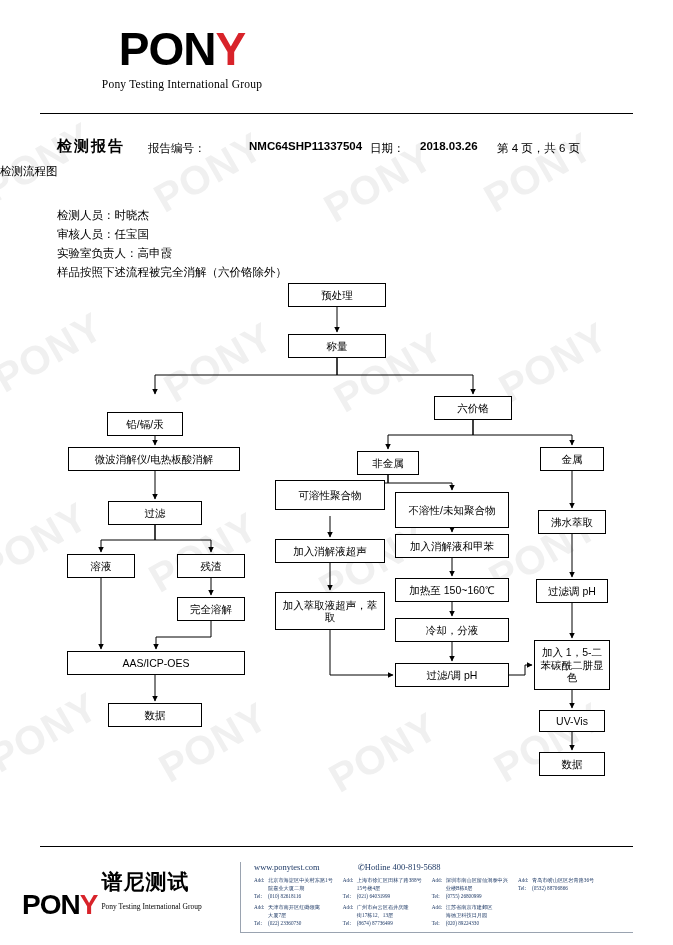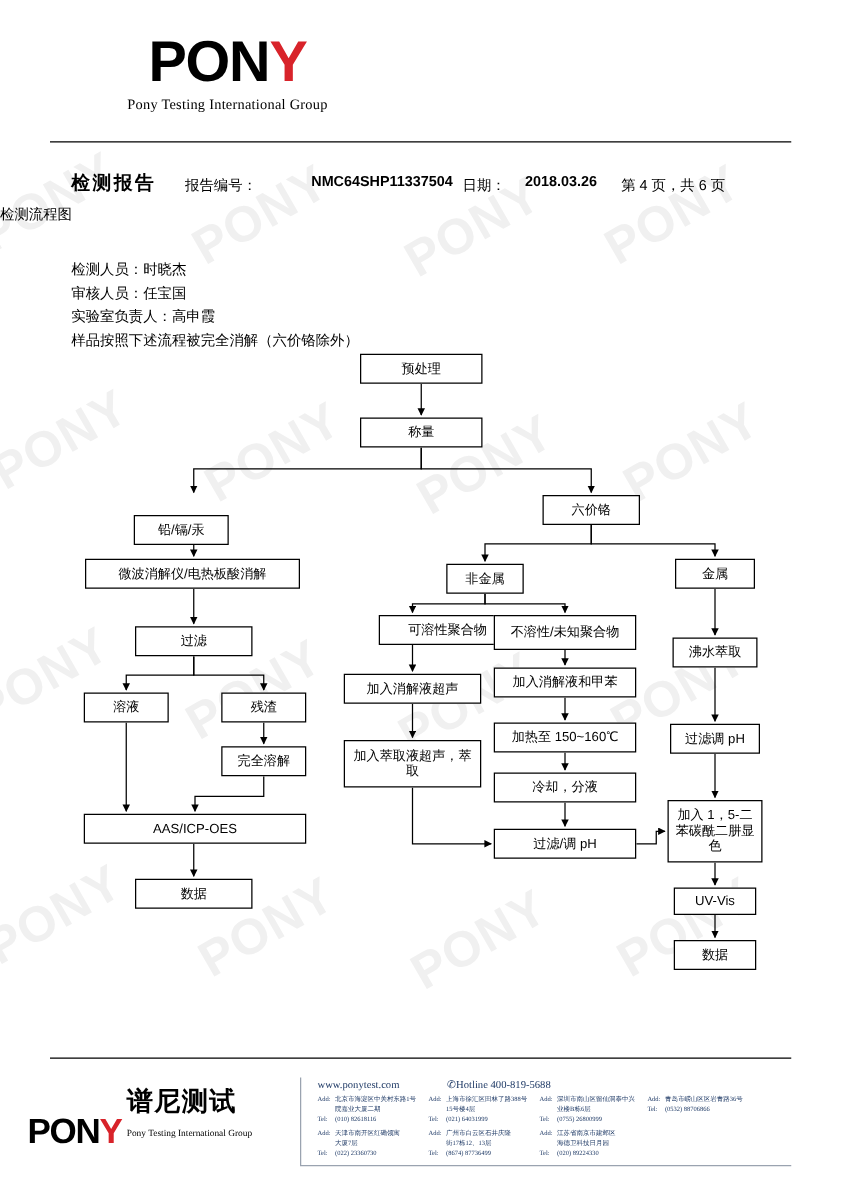--- a/index.html
+++ b/index.html
@@ -358,22 +358,22 @@
   </svg>
   <div id="flow-nodes">
       <div class="node" style="left: 288px; top: 283px; width: 98px; height: 24px;">预处理</div>
       <div class="node" style="left: 288px; top: 334px; width: 98px; height: 24px;">称量</div>
       <div class="node" style="left: 107px; top: 412px; width: 76px; height: 24px;">铅/镉/汞</div>
       <div class="node" style="left: 434px; top: 396px; width: 78px; height: 24px;">六价铬</div>
       <div class="node" style="left: 68px; top: 447px; width: 172px; height: 24px;">微波消解仪/电热板酸消解</div>
       <div class="node" style="left: 357px; top: 451px; width: 62px; height: 24px;">非金属</div>
       <div class="node" style="left: 540px; top: 447px; width: 64px; height: 24px;">金属</div>
       <div class="node" style="left: 108px; top: 501px; width: 94px; height: 24px;">过滤</div>
-      <div class="node" style="left: 275px; top: 492px; width: 110px; height: 24px; margin-left: 28px;">可溶性聚合物</div>
-      <div class="node" style="left: 395px; top: 492px; width: 114px; height: 28px;">不溶性/未知聚合物</div>
+      <div class="node" style="left: 275px; top: 480px; width: 110px; height: 30px;">可溶性聚合物</div>
+      <div class="node" style="left: 395px; top: 492px; width: 114px; height: 36px;">不溶性/未知聚合物</div>
       <div class="node" style="left: 538px; top: 510px; width: 68px; height: 24px;">沸水萃取</div>
       <div class="node" style="left: 67px; top: 554px; width: 68px; height: 24px;">溶液</div>
       <div class="node" style="left: 177px; top: 554px; width: 68px; height: 24px;">残渣</div>
       <div class="node" style="left: 275px; top: 539px; width: 110px; height: 24px;">加入消解液超声</div>
       <div class="node" style="left: 395px; top: 534px; width: 114px; height: 24px;">加入消解液和甲苯</div>
       <div class="node" style="left: 177px; top: 597px; width: 68px; height: 24px;">完全溶解</div>
       <div class="node" style="left: 275px; top: 592px; width: 110px; height: 38px;">加入萃取液超声，萃取</div>
       <div class="node" style="left: 395px; top: 578px; width: 114px; height: 24px;">加热至 150~160℃</div>
       <div class="node" style="left: 536px; top: 579px; width: 72px; height: 24px;">过滤调 pH</div>
       <div class="node" style="left: 395px; top: 618px; width: 114px; height: 24px;">冷却，分液</div>

